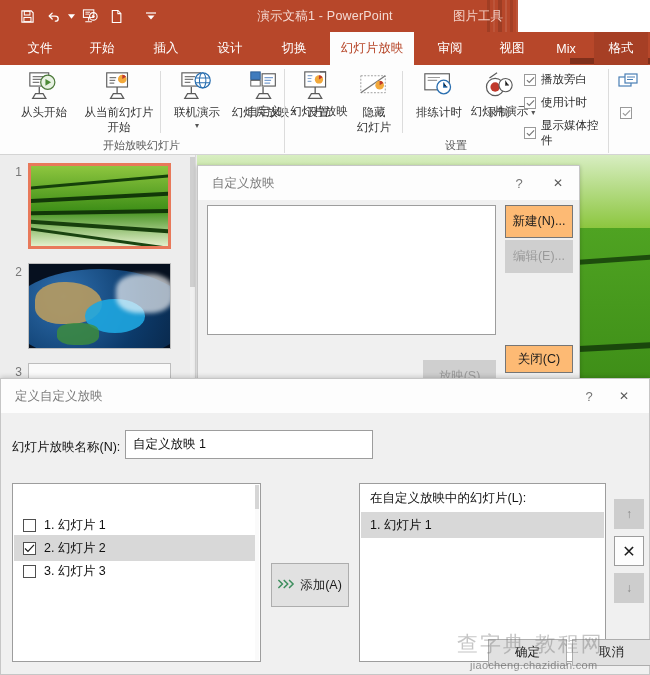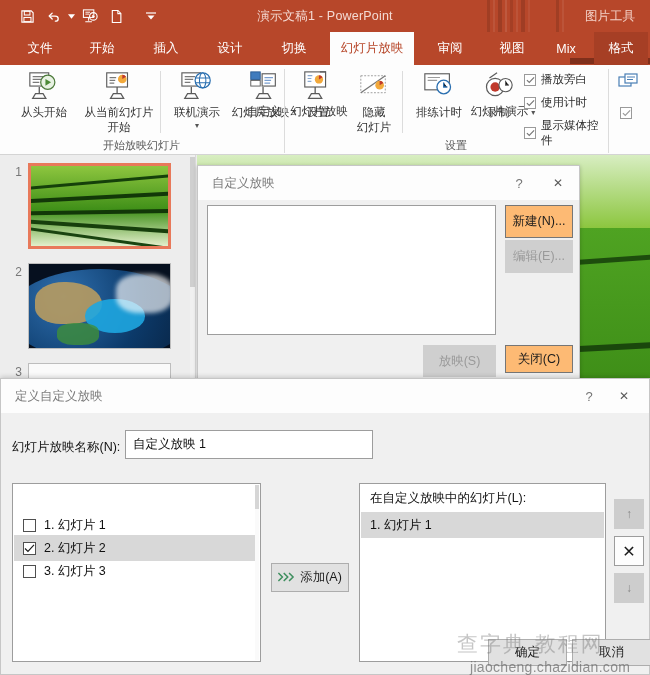--- a/index.html
+++ b/index.html
@@ -8,21 +8,21 @@
     width: 650px; height: 675px;
     overflow: hidden;
     font-family: "Liberation Sans", "DejaVu Sans", sans-serif;
     font-size: 12px;
     background: #fff;
   }
   #app { position: relative; width: 650px; height: 675px; overflow: hidden; }
 
   
   .titlebar {
-    position: absolute; left: 0; top: 0; width: 650px; height: 32px;
+    position: absolute; left: 0; top: 0; width: 518px; height: 32px;
     background: #b7472a;
     overflow: hidden;
   }
   .tb-deco { position: absolute; top: 0; height: 32px; width: 1px; background: rgba(0,0,0,0.10); }
   .qat { position: absolute; left: 14px; top: 0; height: 32px; display: flex; align-items: center; gap: 0px; }
   .qat-btn {
     width: 26px; height: 26px; display: flex; align-items: center; justify-content: center;
     color: #fff;
   }
   .qat-btn svg { display:block; }
@@ -148,21 +148,21 @@
     background: #cdcdcd; border: 1px solid #cdcdcd; color: #888;
   }
   .sidebtn.enabled { background: #fdfdfd; border: 1px solid #9c9c9c; color: #1b1b1b; }
 
   .watermark {
     position: absolute; left: 455px; top: 628px; width: 195px; height: 47px;
     pointer-events: none; z-index: 50;
   }
   .wm-cn { position: absolute; left: 2px; top: 2px; font-size: 21px; color: rgba(120,120,120,.42);
            letter-spacing: 2px; font-family: "DejaVu Sans", sans-serif; }
-  .wm-en { position: absolute; left: 15px; top: 31px; font-size: 14px; color: rgba(105,105,105,.72); letter-spacing: .3px;}
+  .wm-en { position: absolute; left: 15px; top: 31px; font-size: 11px; color: rgba(105,105,105,.72); letter-spacing: .3px;}
 </style>
 </head>
 <body>
 
 <div id="app">
 
   <div class="titlebar">
 
     <div class="tb-deco" style="left:487px;width:3px;background:rgba(0,0,0,.12)"></div>
     <div class="tb-deco" style="left:493px;width:2px;background:rgba(255,255,255,.08)"></div>
@@ -478,21 +478,21 @@
     <div class="dlg-body">
       <div class="listbox" style="left:9px;top:5px;width:289px;height:130px"></div>
 
       <div class="btn primary" style="left:307px;top:5px;width:68px;height:33px">
           <span>新建(N)...</span>
         </div>
       <div class="btn disabled" style="left:307px;top:40px;width:68px;height:33px">
           <span>编辑(E)...</span>
         </div>
 
-      <div class="btn disabled" style="left:225px;top:145px;width:73px;height:32px">
+      <div class="btn disabled" style="left:225px;top:160px;width:73px;height:32px">
           <span>放映(S)</span>
         </div>
       <div class="btn primary" style="left:307px;top:145px;width:68px;height:28px">
           <span>关闭(C)</span>
         </div>
     </div>
   </div>
 
   <div class="dlg2">
     <div class="dlg-title" style="background:#fdfdfd">定义自定义放映</div>
@@ -521,21 +521,21 @@
         <div class="lb-item" style="top:74px">
           <span class="cbx"></span>
           <span>3. 幻灯片 3</span>
         </div>
 
         <div style="position:absolute;right:1px;top:1px;width:4px;bottom:1px;background:#fafafa">
           <div style="position:absolute;top:0;left:0;width:4px;height:24px;background:#d6d6d6"></div>
         </div>
       </div>
 
-      <div class="btn" style="left:270px;top:150px;width:78px;height:29px;gap:6px">
+      <div class="btn" style="left:270px;top:150px;width:78px;height:44px;gap:6px">
         <span>
           <svg width="16" height="10" viewBox="0 0 18 10">
               <path d="M1 1l4 4-4 4M7 1l4 4-4 4M13 1l4 4-4 4" fill="none" stroke="#3f8f5f" stroke-width="1.8" stroke-linecap="round" stroke-linejoin="round"></path>
             </svg>
         </span>
         <span>添加(A)</span>
       </div>
 
       <div class="listbox" style="left:358px;top:70px;width:247px;height:179px">
         <div class="lb-head">在自定义放映中的幻灯片(L):</div>

